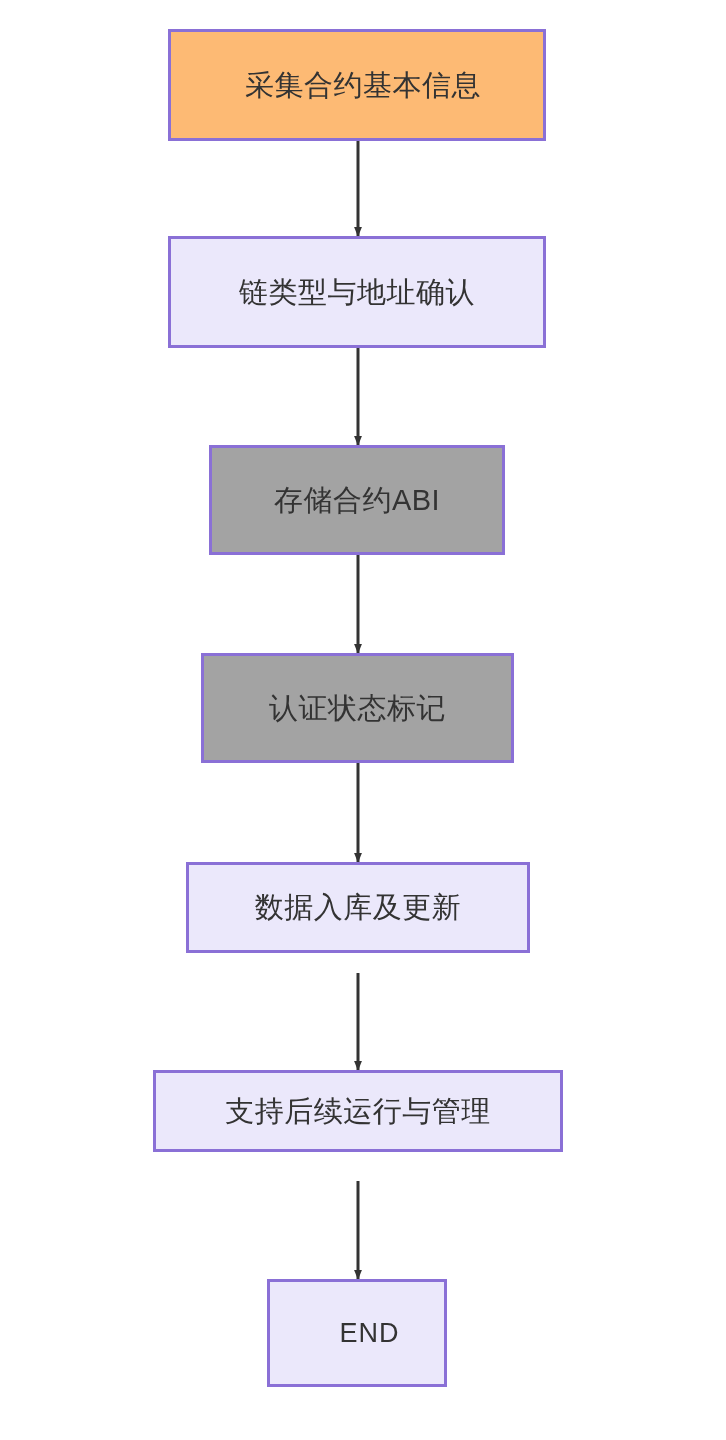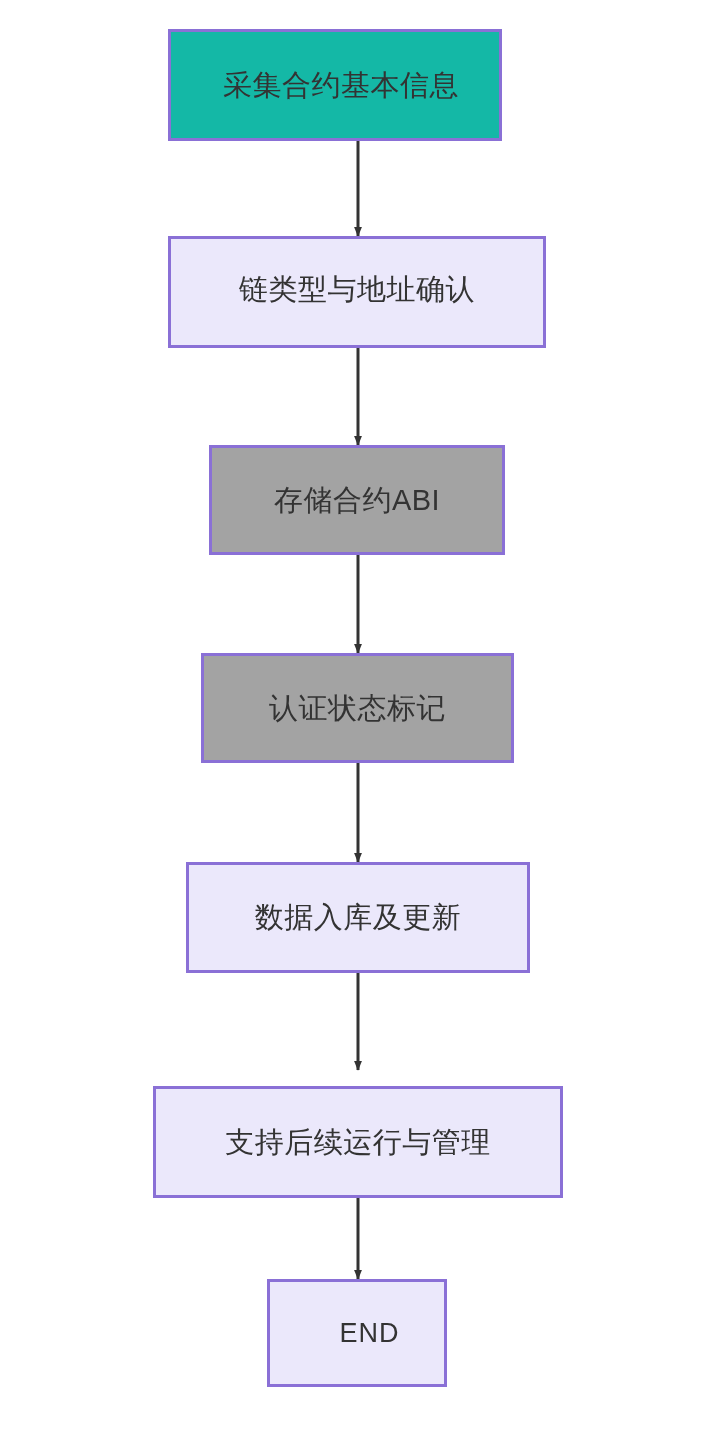--- a/index.html
+++ b/index.html
@@ -65,36 +65,36 @@
         <line x1="358" y1="141" x2="358" y2="236" stroke="#333333" stroke-width="3" marker-end="url(#arrowhead)"></line>
         <line x1="358" y1="348" x2="358" y2="445" stroke="#333333" stroke-width="3" marker-end="url(#arrowhead)"></line>
         <line x1="358" y1="555" x2="358" y2="653" stroke="#333333" stroke-width="3" marker-end="url(#arrowhead)"></line>
         <line x1="358" y1="763" x2="358" y2="862" stroke="#333333" stroke-width="3" marker-end="url(#arrowhead)"></line>
         <line x1="358" y1="973" x2="358" y2="1070" stroke="#333333" stroke-width="3" marker-end="url(#arrowhead)"></line>
         <line x1="358" y1="1181" x2="358" y2="1279" stroke="#333333" stroke-width="3" marker-end="url(#arrowhead)"></line>
       </g>
   </svg>
 
   <div id="node-group">
-      <div class="node-box" style="left: 168px; top: 29px; width: 334px; height: 112px; background: #14b8a6; border-color: rgb(138, 112, 214); padding-left: 12px;">
+      <div class="node-box" style="left: 168px; top: 29px; width: 378px; height: 112px; background: #fdba74; border-color: rgb(138, 112, 214); padding-left: 12px;">
         <span class="node-label" style="color: rgb(51, 51, 51);">采集合约基本信息</span>
       </div>
-      <div class="node-box" style="left: 168px; top: 236px; width: 378px; height: 112px; background: rgb(235, 232, 251); border-color: rgb(138, 112, 214); font-family: Liberation Mono, monospace;">
+      <div class="node-box" style="left: 168px; top: 236px; width: 378px; height: 112px; background: rgb(235, 232, 251); border-color: rgb(138, 112, 214);">
         <span class="node-label" style="color: rgb(51, 51, 51);">链类型与地址确认</span>
       </div>
       <div class="node-box" style="left: 209px; top: 445px; width: 296px; height: 110px; background: #a3a3a3; border-color: rgb(138, 112, 214);">
         <span class="node-label" style="color: rgb(51, 51, 51);">存储合约ABI</span>
       </div>
       <div class="node-box" style="left: 201px; top: 653px; width: 313px; height: 110px; background: #a3a3a3; border-color: rgb(138, 112, 214);">
         <span class="node-label" style="color: rgb(51, 51, 51);">认证状态标记</span>
       </div>
-      <div class="node-box" style="left: 186px; top: 862px; width: 344px; height: 111px; background: rgb(235, 232, 251); border-color: rgb(138, 112, 214); justify-content: center;">
+      <div class="node-box" style="left: 186px; top: 862px; width: 344px; height: 91px; background: rgb(235, 232, 251); border-color: rgb(138, 112, 214); justify-content: center;">
         <span class="node-label" style="color: rgb(51, 51, 51);">数据入库及更新</span>
       </div>
-      <div class="node-box" style="left: 153px; top: 1070px; width: 410px; height: 112px; background: rgb(235, 232, 251); border-color: rgb(138, 112, 214); margin-top: 16px;">
+      <div class="node-box" style="left: 153px; top: 1070px; width: 410px; height: 82px; background: rgb(235, 232, 251); border-color: rgb(138, 112, 214);">
         <span class="node-label" style="color: rgb(51, 51, 51);">支持后续运行与管理</span>
       </div>
       <div class="node-box" style="left: 267px; top: 1279px; width: 180px; height: 108px; background: rgb(235, 232, 251); border-color: rgb(138, 112, 214);">
         <span class="node-label latin" style="color: rgb(51, 51, 51);">END</span>
       </div>
     </div>
 
 </div>
 
 </body></html>

